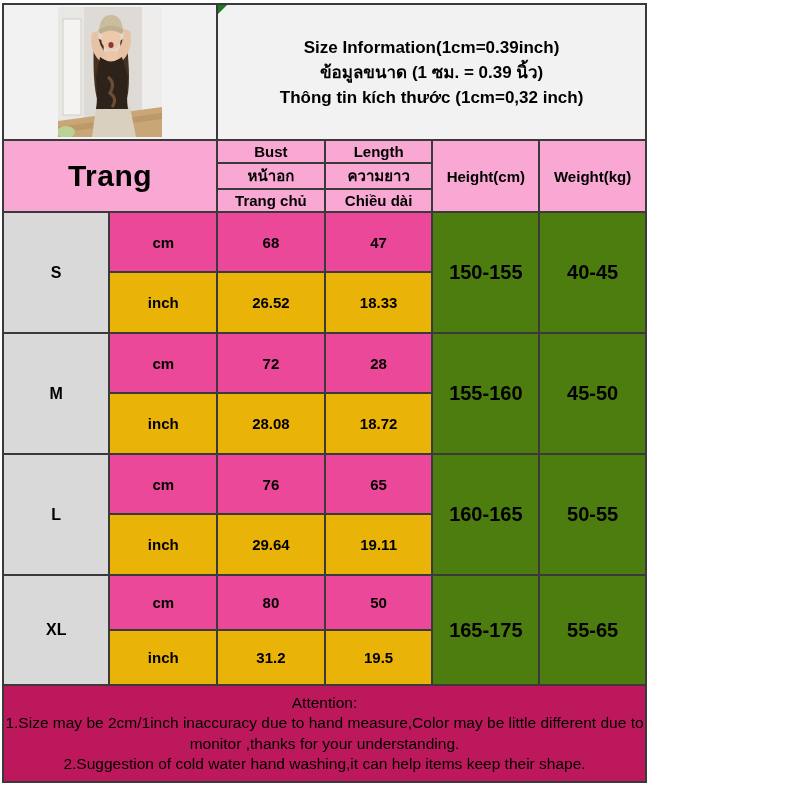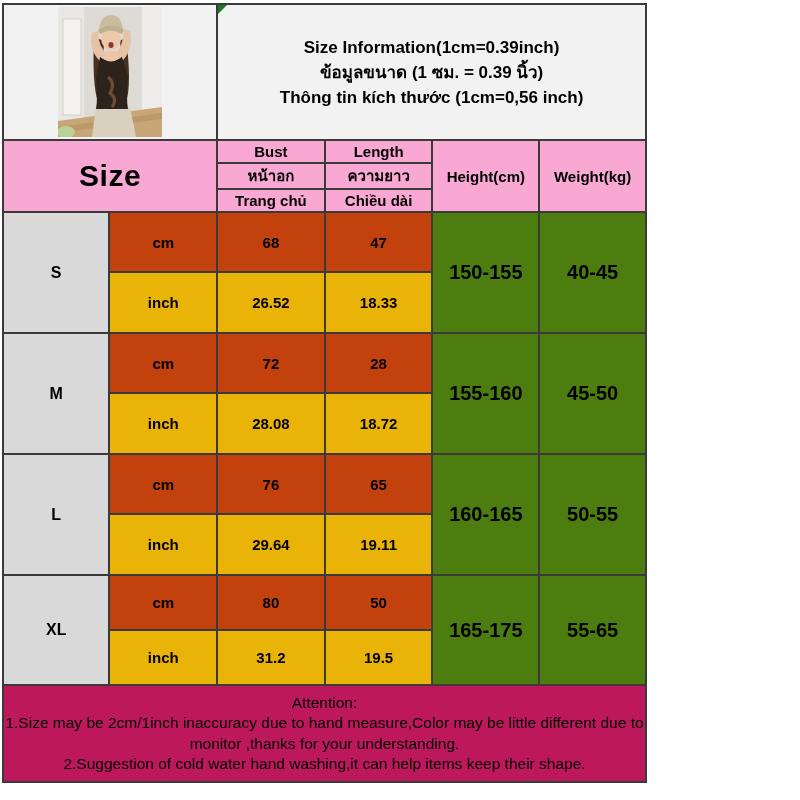--- a/index.html
+++ b/index.html
@@ -60,21 +60,21 @@
     font-size: 30px;
     letter-spacing: 0.5px;
   }
   tr.hdr-sub { height: 23px; }
   
   td.size-letter {
     background: #d9d9d9;
     font-weight: bold;
     font-size: 16px;
   }
-  td.c-light { background: #c2410c; }
+  td.c-light { background: #ec4899; }
   td.c-white { background: #eab308; }
   td.unit, td.val {
     font-weight: bold;
     font-size: 15px;
   }
   td.range {
     background: #4d7c0f;
     font-weight: bold;
     font-size: 20px;
   }
@@ -145,26 +145,26 @@
           <ellipse cx="53" cy="38" rx="2.6" ry="3" fill="#8c3b33"></ellipse>
 
           <path d="M41,24 Q42,8 53,8 Q64,8 65,24 Q53,18 41,24 Z" fill="#c9bd9d"></path>
           <path d="M40,23 Q53,14 66,23 L64,27 Q53,20 42,27 Z" fill="#bdb08e"></path>
         </svg>
       </td>
       <td class="title-cell" colspan="4">
         <span class="corner-marker"></span>
         <div>Size Information(1cm=0.39inch)</div>
         <div>ข้อมูลขนาด (1 ซม. = 0.39 นิ้ว)</div>
-        <div>Thông tin kích thước (1cm=0,56 inch)</div>
+        <div>Thông tin kích thước (1cm=0,32 inch)</div>
       </td>
     </tr>
 
     <tr class="hdr-sub">
-      <td class="hd hd-size" colspan="2" rowspan="3">Size</td>
+      <td class="hd hd-size" colspan="2" rowspan="3">Trang</td>
       <td class="hd">Bust</td>
       <td class="hd">Length</td>
       <td class="hd" rowspan="3">Height(cm)</td>
       <td class="hd" rowspan="3">Weight(kg)</td>
     </tr>
     <tr class="hdr-sub">
       <td class="hd">หน้าอก</td>
       <td class="hd">ความยาว</td>
     </tr>
     <tr class="hdr-sub">

